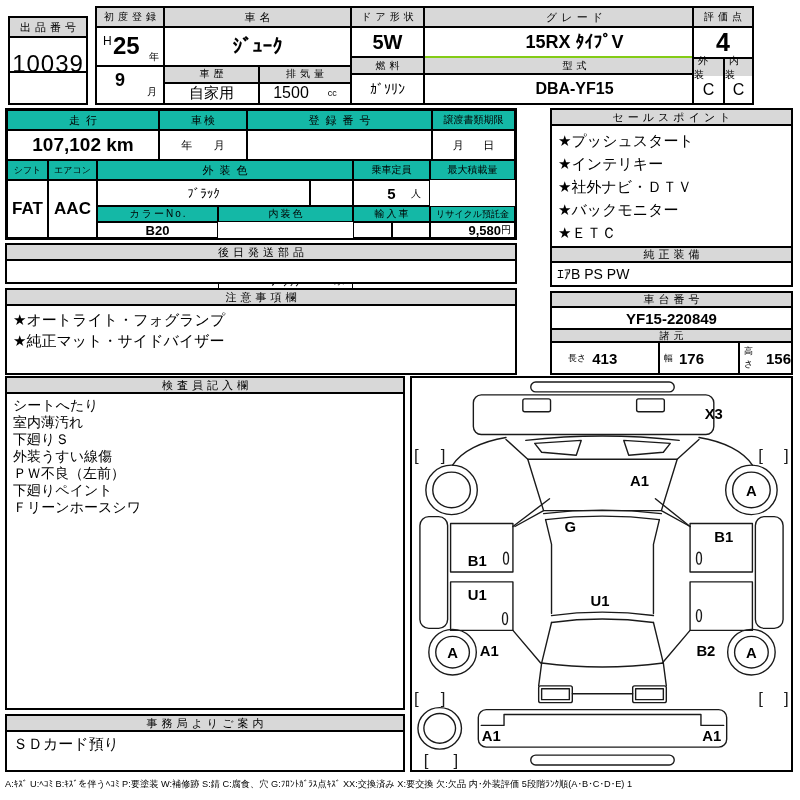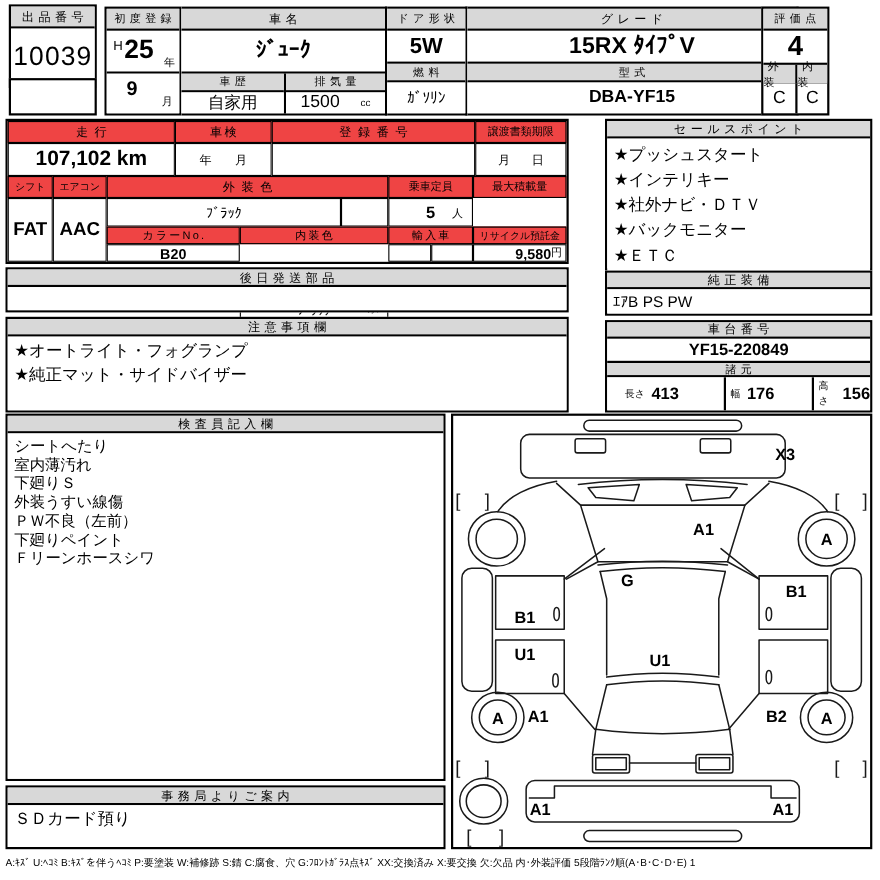--- a/index.html
+++ b/index.html
@@ -2,40 +2,40 @@
 <html><head>
 <meta charset="utf-8">
 <style>
   html,body{margin:0;padding:0;background:#fff;}
   #sheet{position:relative;width:800px;height:800px;background:#fff;
          font-family:"Liberation Sans","DejaVu Sans",sans-serif;color:#000;}
   .c{position:absolute;box-sizing:border-box;}
   .box{border:2px solid #000;background:#fff;}
   .cell{position:absolute;box-sizing:border-box;border:1px solid #000;background:#fff;
         display:flex;align-items:center;justify-content:center;overflow:hidden;}
-  .hd{background:#ef4444;font-size:11px;letter-spacing:2px;text-indent:2px;white-space:nowrap;}
+  .hd{background:#14b8a6;font-size:11px;letter-spacing:2px;text-indent:2px;white-space:nowrap;}
   .tight{letter-spacing:0;text-indent:0;}
   .wide{letter-spacing:6px;text-indent:6px;}
   .stack{display:flex;flex-direction:column;}
   .stack>div{box-sizing:border-box;}
   .row{display:flex;}
   .hdr-bar{background:#d8d8d8;border-bottom:2px solid #000;display:flex;align-items:center;
            justify-content:center;font-size:11px;letter-spacing:4px;text-indent:4px;}
   .content{flex:1;background:#fff;}
   .lines{padding:3px 6px;line-height:21px;font-size:15px;white-space:nowrap;}
   .num-lg{font-size:24px;font-weight:400;letter-spacing:1px;}
   .rel{position:relative;}
   svg text{font-family:"Liberation Sans","DejaVu Sans",sans-serif;}
 </style>
 </head>
 <body>
 
 <div id="sheet">
 
-  <div class="c box stack" style="left:8px;top:4px;width:80px;height:76px">
+  <div class="c box stack" style="left:8px;top:16px;width:80px;height:76px">
     <div class="hdr-bar" style="height:20px">出品番号</div>
     <div class="content" style="display:flex;align-items:center;justify-content:center">
       <span class="num-lg">10039</span>
     </div>
   </div>
   <div class="c box" style="left:8px;top:71px;width:80px;height:34px"></div>
 
   <div class="c box stack" style="left:95px;top:6px;width:70px;height:99px">
     <div class="hdr-bar tight" style="height:20px;font-size:10px">初度登録</div>
     <div class="content rel" style="height:45px;border-bottom:2px solid #000">
@@ -69,21 +69,21 @@
 
   <div class="c box stack" style="left:352px;top:6px;width:73px;height:99px;border-left:0">
     <div class="hdr-bar tight" style="height:20px;font-size:10px">ドア形状</div>
     <div class="content" style="height:31px;border-bottom:2px solid #000;display:flex;align-items:center;justify-content:center;font-size:20px;font-weight:600">5W</div>
     <div class="hdr-bar tight" style="height:17px;font-size:10px">燃料</div>
     <div class="content" style="display:flex;align-items:center;justify-content:center;font-size:14px">ｶﾞｿﾘﾝ</div>
   </div>
 
   <div class="c box stack" style="left:425px;top:6px;width:301px;height:99px;border-left:0">
     <div class="hdr-bar wide" style="height:20px">グレード</div>
-    <div class="content" style="height:31px;border-bottom:2px solid #000000;display:flex;align-items:center;justify-content:center;font-size:21px;font-weight:600">15RX ﾀｲﾌﾟV</div>
+    <div class="content" style="height:31px;border-bottom:2px solid #84cc16;display:flex;align-items:center;justify-content:center;font-size:18px;font-weight:600">15RX ﾀｲﾌﾟV</div>
     <div class="hdr-bar" style="height:17px;font-size:10px">型式</div>
     <div class="content" style="display:flex;align-items:center;justify-content:center;font-size:16px;font-weight:600">DBA-YF15</div>
   </div>
 
   <div class="c box stack" style="left:692px;top:6px;width:62px;height:99px">
     <div class="hdr-bar tight" style="height:20px;font-size:10px">評価点</div>
     <div class="content" style="height:31px;border-bottom:2px solid #000;display:flex;align-items:center;justify-content:center;font-size:25px;font-weight:600">4</div>
     <div class="row" style="height:17px;border-bottom:2px solid #000">
       <div class="hdr-bar tight" style="width:29px;height:17px;font-size:10px;border-bottom:0;border-right:2px solid #000">外装</div>
       <div class="hdr-bar tight" style="flex:1;height:17px;font-size:10px;border-bottom:0">内装</div>

